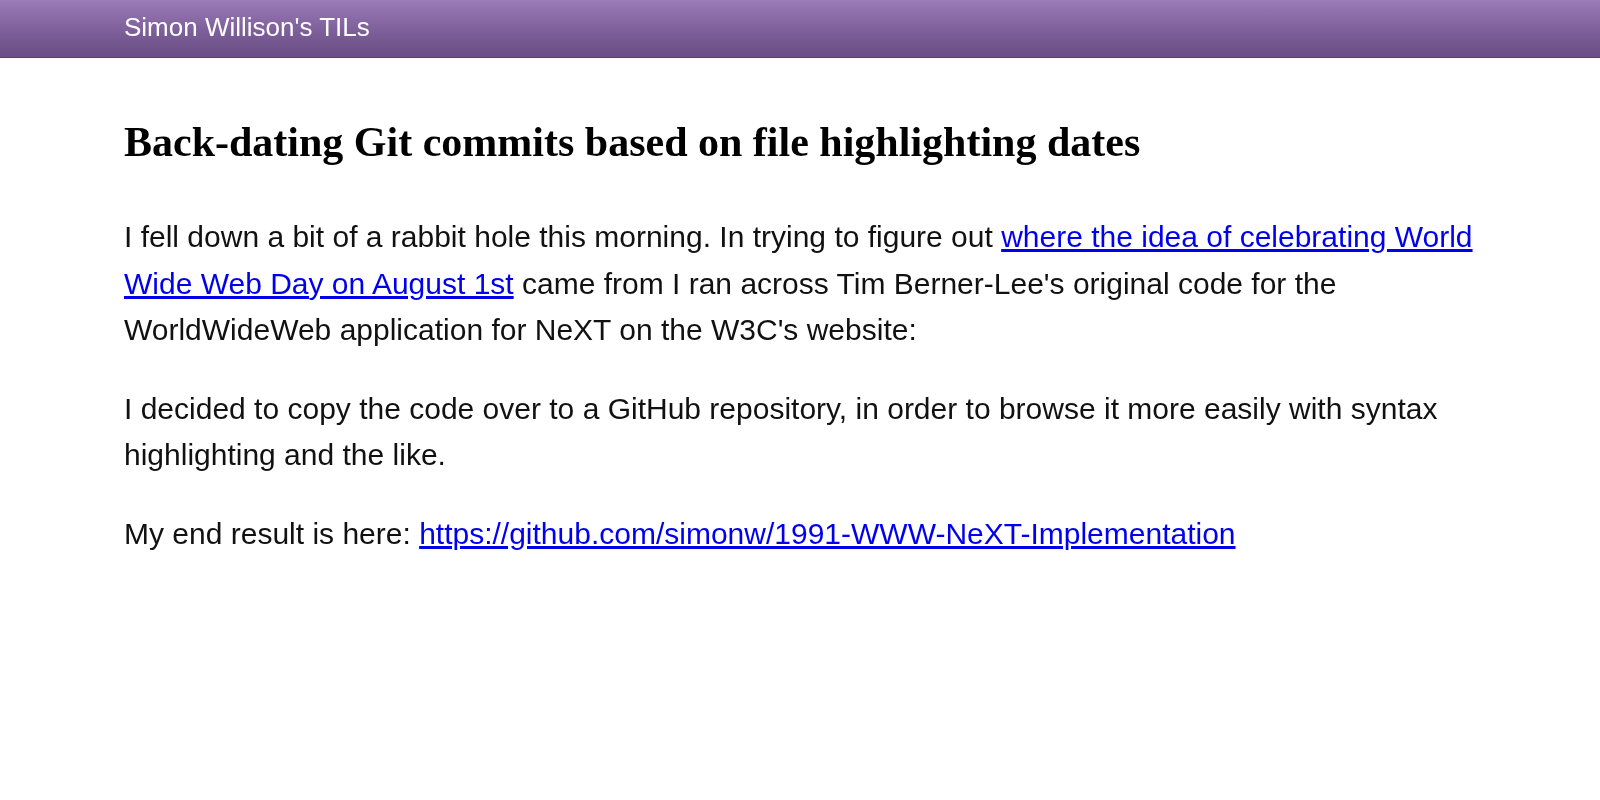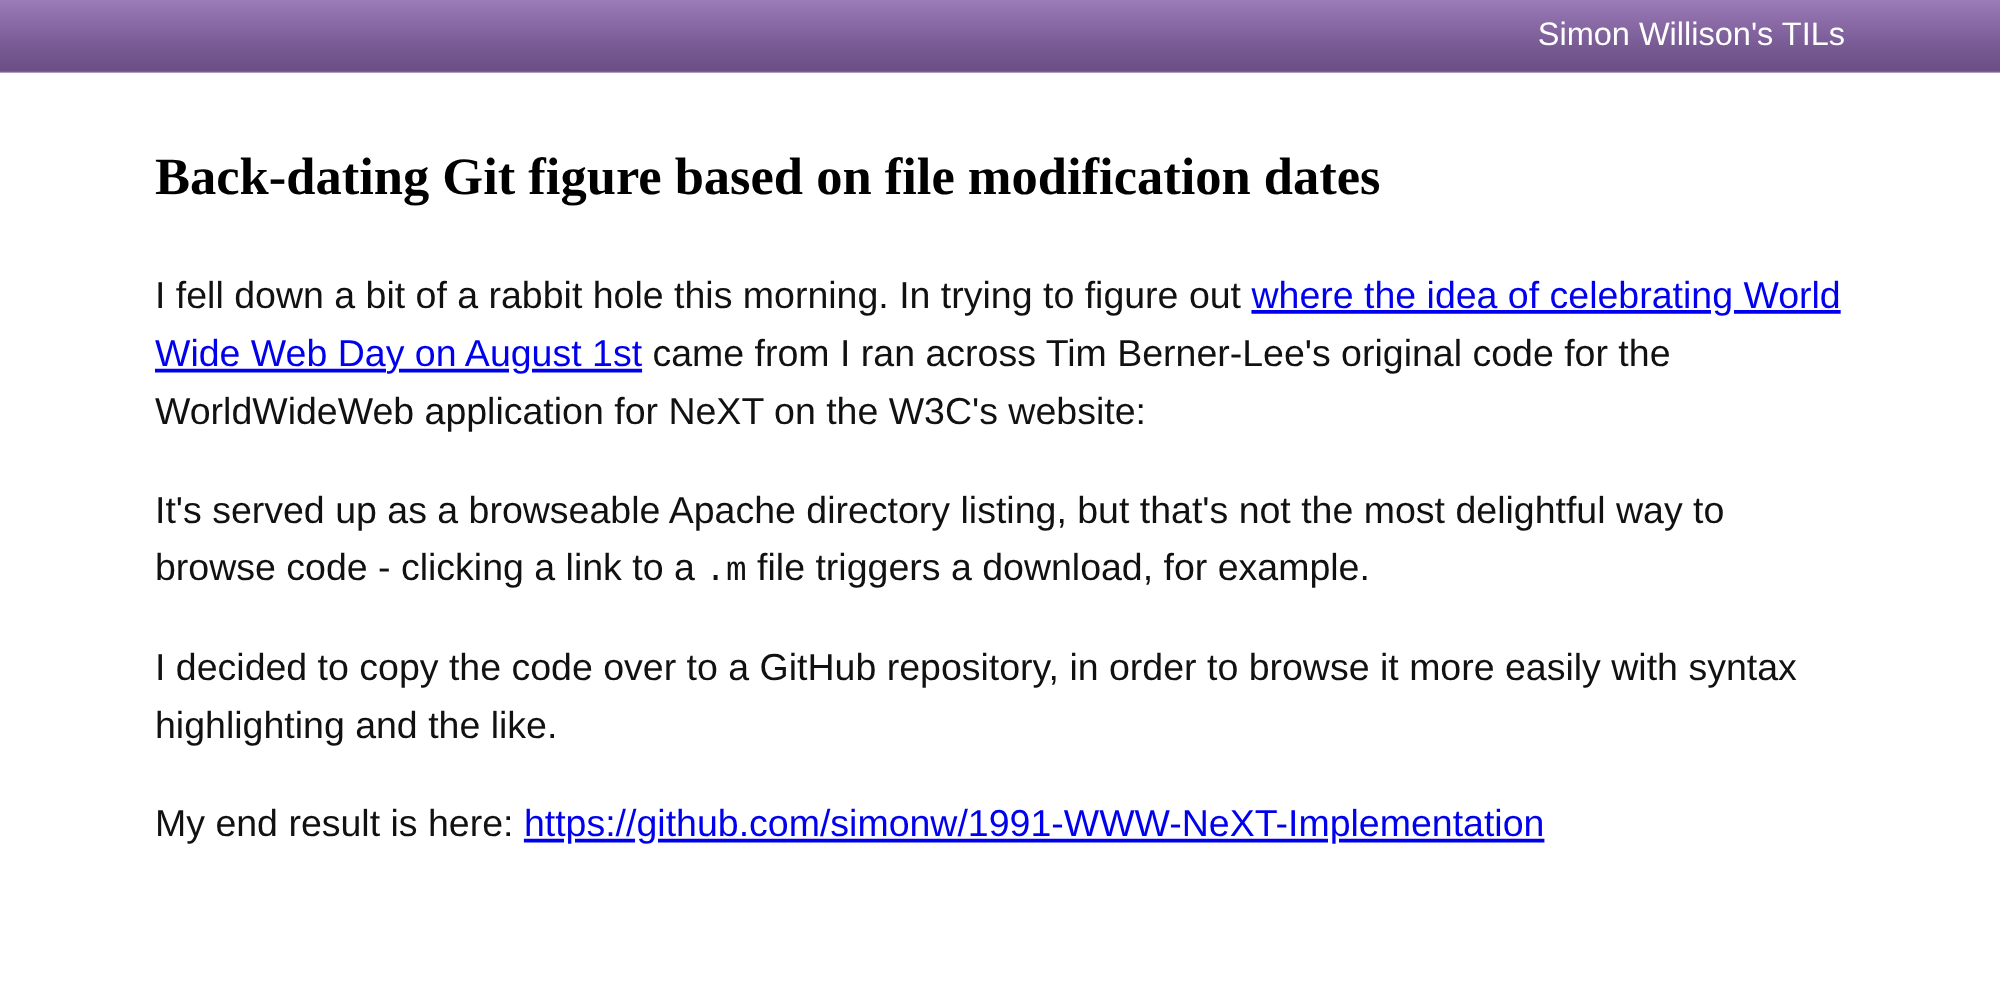--- a/index.html
+++ b/index.html
@@ -12,21 +12,20 @@
   }
   .header {
     background: linear-gradient(to bottom, #9b7bb8 0%, #7a5c96 60%, #6b4e85 100%);
     border-bottom: 1px solid #5a3f73;
     padding: 12px 0 14px 0;
   }
   .header-inner {
     max-width: 1480px;
     margin: 0 auto;
     padding: 0 64px;
-    text-align: right;
   }
   .site-title {
     color: #ffffff;
     font-size: 26px;
     font-weight: 400;
     text-decoration: none;
     cursor: pointer;
   }
   .content {
     max-width: 1480px;
@@ -59,32 +58,29 @@
 </head>
 <body>
 
 <div class="header">
   <div class="header-inner">
     <a class="site-title">Simon Willison's TILs</a>
   </div>
 </div>
 
 <div class="content">
-  <h1 class="page-title">Back-dating Git figure based on file modification dates</h1>
+  <h1 class="page-title">Back-dating Git commits based on file highlighting dates</h1>
 
   <div class="body-text">
 
     <p>
       <span>I fell down a bit of a rabbit hole this morning. In trying to figure out </span><a class="link">where the idea of celebrating World Wide Web Day on August 1st</a><span> came from I ran across Tim Berner-Lee's original code for the WorldWideWeb application for NeXT on the W3C's website:</span>
     </p>
 
 
-    <p>
-      <span>It's served up as a browseable Apache directory listing, but that's not the most delightful way to browse code - clicking a link to a </span><code class="inline">.m</code><span> file triggers a download, for example.</span>
-    </p>
 
     <p>
       <span>I decided to copy the code over to a GitHub repository, in order to browse it more easily with syntax highlighting and the like.</span>
     </p>
 
     <p>
       <span>My end result is here: </span><a class="link">https://github.com/simonw/1991-WWW-NeXT-Implementation</a>
     </p>
 
   </div>

